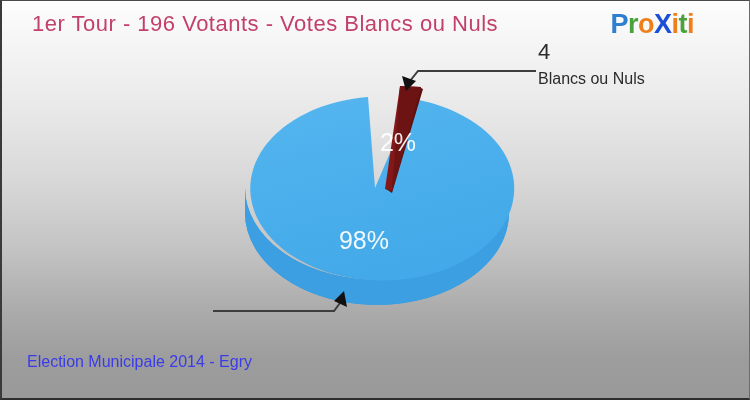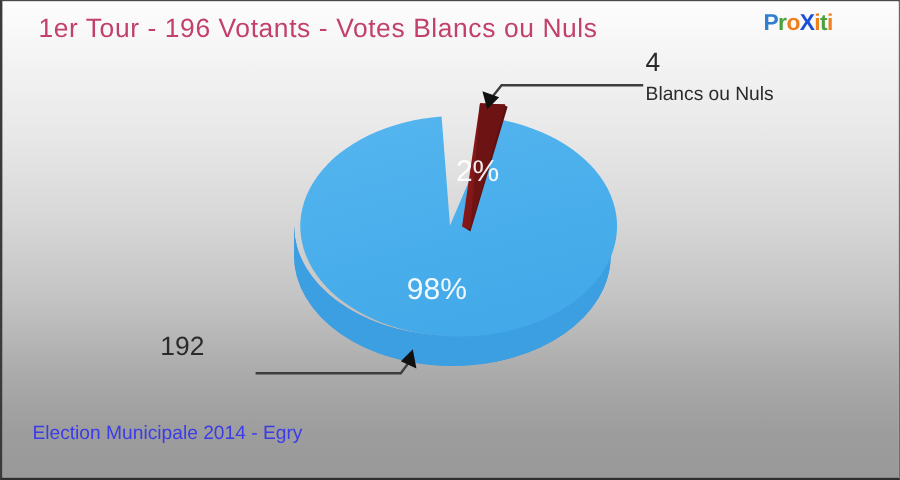--- a/index.html
+++ b/index.html
@@ -39,21 +39,21 @@
     letter-spacing: 0.5px;
     color: #c2406a;
     white-space: nowrap;
   }
 
   
   #logo {
     position: absolute;
     right: 55px;
     top: 8px;
-    font-size: 19px;
+    font-size: 27px;
     font-weight: bold;
     letter-spacing: -0.5px;
     white-space: nowrap;
   }
   #logo span { display: inline-block; }
 
   
   .callout {
     position: absolute;
     white-space: nowrap;
@@ -175,18 +175,17 @@
       <polygon fill="#111111" points="342,290 345,306 332,300"></polygon>
     </g>
   </svg>
 
   <div class="callout" id="callout-blancs">
     <span class="val">4</span>
     <span class="cap">Blancs ou Nuls</span>
   </div>
 
   <div class="callout" id="callout-valides">
-    <span class="val">192</span>
   </div>
 
   <div id="footer">Election Municipale 2014 - Egry</div>
 
 </div>
 
 </body></html>

